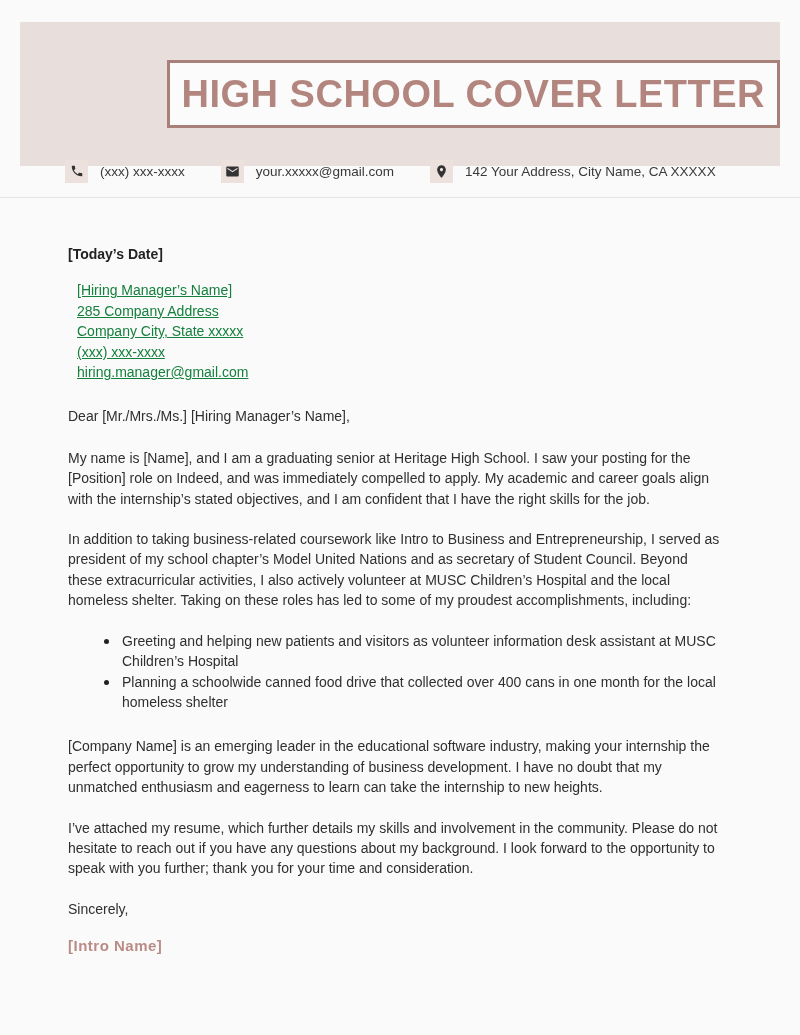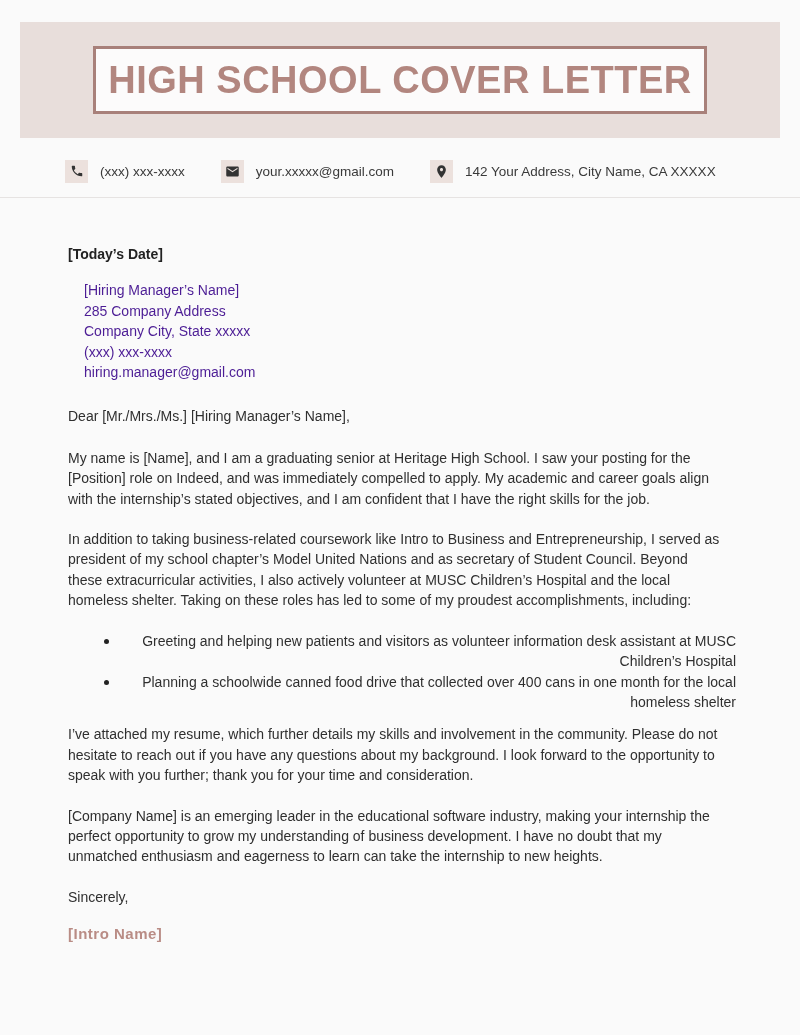--- a/index.html
+++ b/index.html
@@ -7,23 +7,23 @@
     width:800px; height:1035px;
     background:#fafafa;
     font-family:"Liberation Sans", sans-serif;
     position:relative;
     overflow:hidden;
   }
   .page { position:absolute; inset:0; }
 
   
   .header-band {
-    position:absolute; left:20px; top:22px; width:760px; height:116px;
+    position:absolute; left:20px; top:22px; width:760px; height:144px;
     background:#e8dedb;
-    display:flex; align-items:center; justify-content:center;
+    display:flex; align-items:center; justify-content:flex-end;
   }
   .title-box {
     display:inline-flex; align-items:center; justify-content:center;
     border:3px solid #a8807a;
     background:#fcfbfb;
     padding:12px 12px;
   }
   .title {
     color:#b2867f;
     font-weight:bold;
@@ -51,28 +51,27 @@
     background:#e6e3e2;
   }
 
   
   .letter {
     position:absolute; left:68px; top:244px; width:668px;
     font-size:14px; line-height:20.4px; color:#2f2f2f;
   }
   .letter p { margin:0 12px 20px 0; }
   .date { color:#222222; margin:0 0 16px 0 !important;font-weight:bold; }
-  .recipient { color:#4c1d95; margin:0 0 24px 16px; }
+  .recipient { color:#15803d; margin:0 0 24px 9px;text-decoration:underline; }
   .recipient div { line-height:20.4px; }
   .salutation { margin:0 0 21px 0 !important; }
   ul.bullets {
     list-style:none;
-    margin:0 0 12px 0;
+    margin:0 0 24px 0;
     padding:0 0 0 54px;
-    text-align:right;
   }
   ul.bullets li { position:relative; line-height:20.4px; }
   ul.bullets li::before {
     content:"";
     position:absolute; left:-18px; top:8px;
     width:5px; height:5px; border-radius:50%;
     background:#222222;
   }
   .signoff { margin:0 0 17px 0 !important; }
   .signature {
@@ -137,20 +136,20 @@
     <p class="salutation">Dear [Mr./Mrs./Ms.] [Hiring Manager’s Name],</p>
 
     <p>My name is [Name], and I am a graduating senior at Heritage High School. I saw your posting for the [Position] role on Indeed, and was immediately compelled to apply. My academic and career goals align with the internship’s stated objectives, and I am confident that I have the right skills for the job.</p>
     <p>In addition to taking business-related coursework like Intro to Business and Entrepreneurship, I served as president of my school chapter’s Model United Nations and as secretary of Student Council. Beyond these extracurricular activities, I also actively volunteer at MUSC Children’s Hospital and the local homeless shelter. Taking on these roles has led to some of my proudest accomplishments, including:</p>
 
     <ul class="bullets">
       <li>Greeting and helping new patients and visitors as volunteer information desk assistant at MUSC Children’s Hospital</li>
       <li>Planning a schoolwide canned food drive that collected over 400 cans in one month for the local homeless shelter</li>
     </ul>
 
+    <p>[Company Name] is an emerging leader in the educational software industry, making your internship the perfect opportunity to grow my understanding of business development. I have no doubt that my unmatched enthusiasm and eagerness to learn can take the internship to new heights.</p>
     <p>I’ve attached my resume, which further details my skills and involvement in the community. Please do not hesitate to reach out if you have any questions about my background. I look forward to the opportunity to speak with you further; thank you for your time and consideration.</p>
-    <p>[Company Name] is an emerging leader in the educational software industry, making your internship the perfect opportunity to grow my understanding of business development. I have no doubt that my unmatched enthusiasm and eagerness to learn can take the internship to new heights.</p>
 
     <p class="signoff">Sincerely,</p>
     <p class="signature">[Intro Name]</p>
   </main>
 
 </div>
 
 </body></html>

